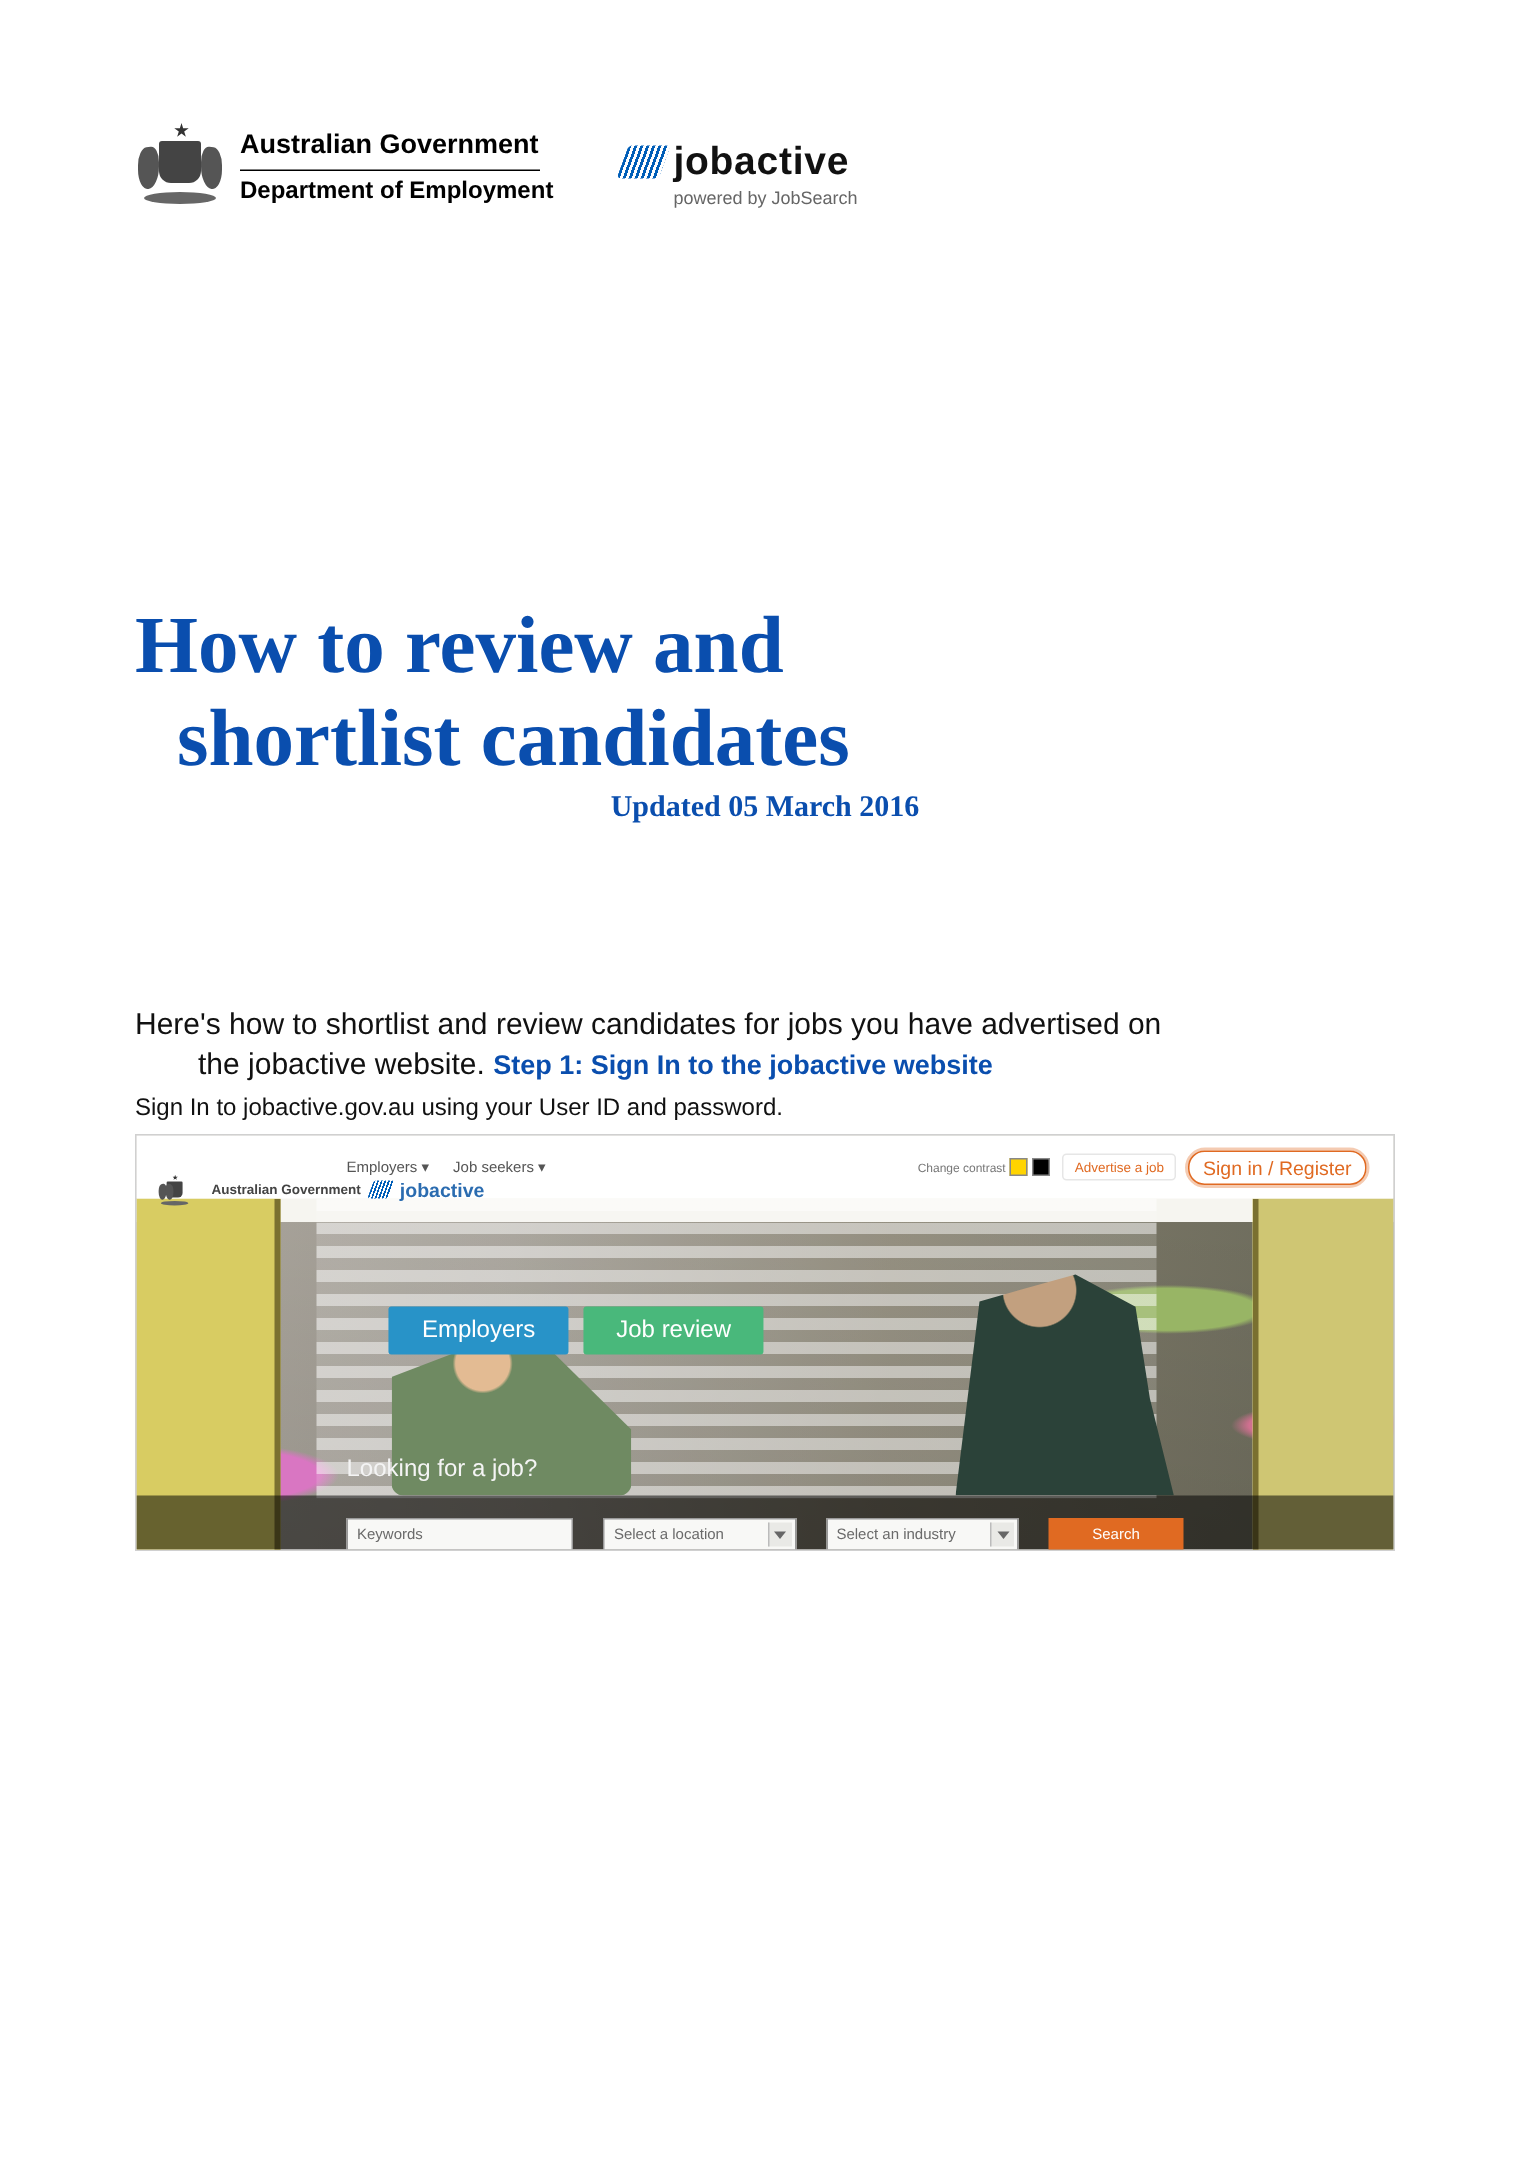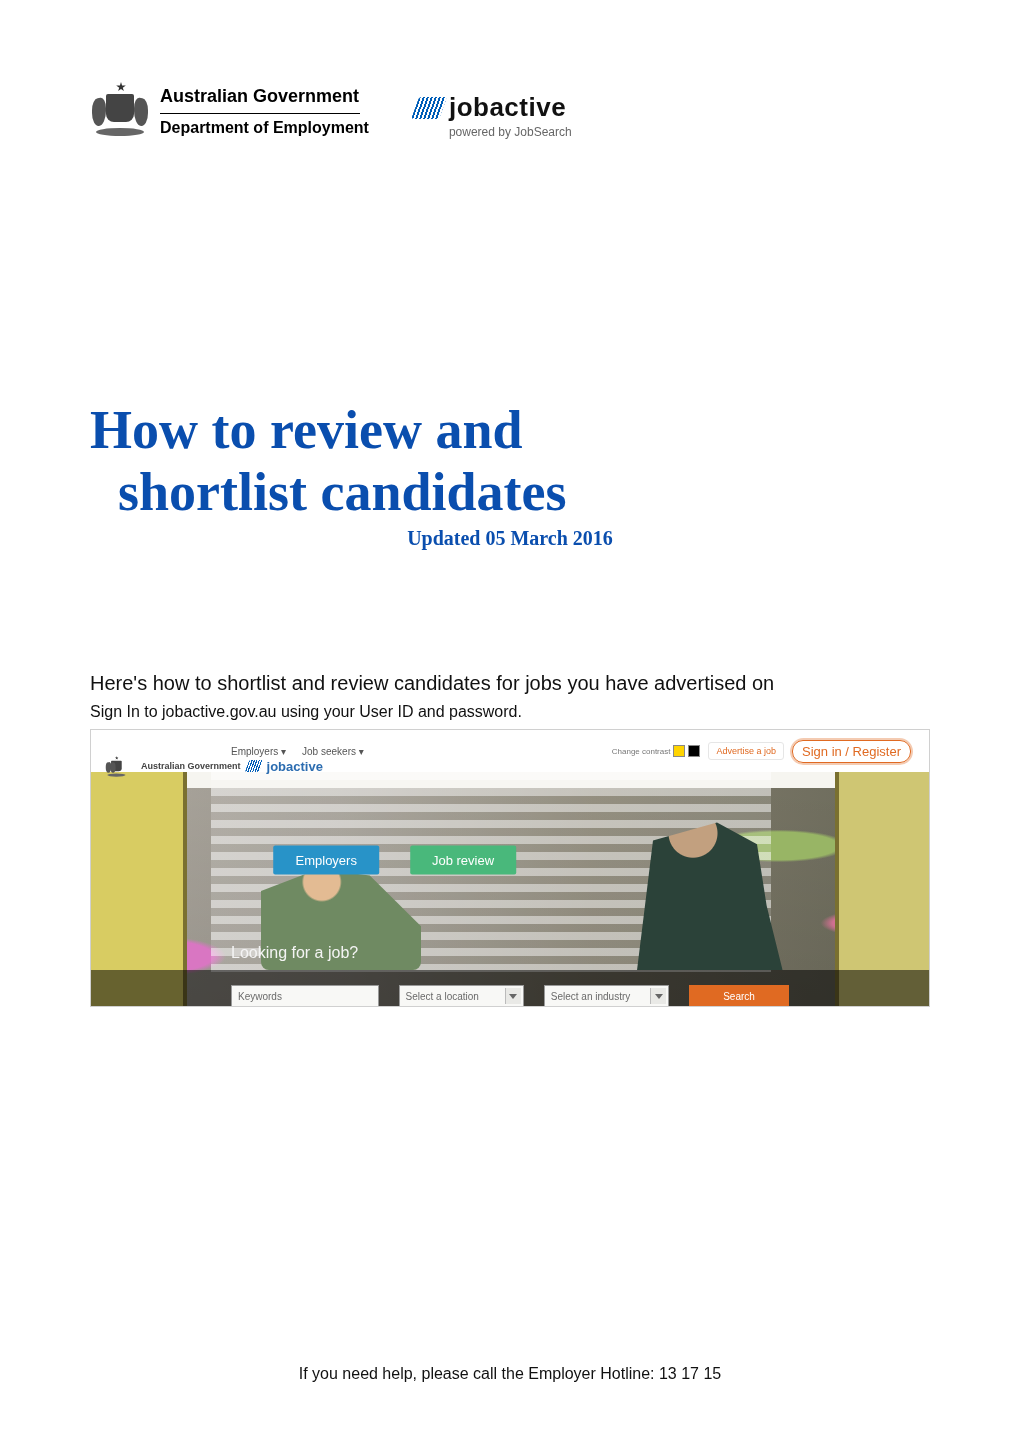--- a/index.html
+++ b/index.html
@@ -57,21 +57,21 @@
   .shot-right { margin-left:auto; display:flex; align-items:center; gap:8px;}
   .contrast-sw { display:flex; gap:3px; align-items:center;}
   .sw { width:12px; height:12px; border:1px solid #888;}
   .sw.y{ background:#ffd400;}
   .sw.b{ background:#000;}
   .top-btn { font-size:9px; color:#e06a22; padding:3px 7px; border:1px solid #e6e6e6; border-radius:3px;}
   .sign-btn { font-size:13px; color:#e06a22; padding:3px 9px; border:1.5px solid #e06a22; border-radius:11px; position:relative;}
   .ring { position:absolute; inset:-3px; border:2px solid #e06a22; border-radius:14px; opacity:.35;}
 
   .shot-hero { position:absolute; left:35%; top:47%; transform:translate(-50%,-50%); display:flex; gap:10px;}
-  .hero-btn { padding:7px 22px; font-size:13px; color:#fff; border-radius:2px;margin-left:21px;}
+  .hero-btn { padding:7px 22px; font-size:16px; color:#fff; border-radius:2px;}
   .hero-emp { background:#2893c8; }
   .hero-js  { background:#49b87b; }
 
   .venetian { position:absolute; left:120px; top:42px; width:560px; height:200px;
      background: repeating-linear-gradient(180deg, rgba(255,255,255,.55) 0 8px, rgba(255,255,255,.15) 8px 16px);}
   .panel-left { position:absolute; left:0; top:42px; width:96px; height:260px; background:#d8cc62;
      box-shadow: inset -4px 0 0 #7a7030;}
   .panel-right { position:absolute; right:0; top:42px; width:94px; height:260px; background:#cfc673;
      box-shadow: inset 4px 0 0 #7a7030;}
   .gent { position:absolute; right:140px; top:60px; width:160px; height:180px;
@@ -85,21 +85,21 @@
      clip-path: polygon(0 28%, 36% 8%, 68% 14%, 100% 60%, 100% 100%, 0 100%);
      border-radius:8px;}
 
   .lfaj { position:absolute; left:140px; bottom:44px; font-size:16px; color:#f4f4f4;}
   .shot-search { position:absolute; left:0; right:0; bottom:0; height:36px; background:rgba(0,0,0,.52);
      display:flex; align-items:center; padding:16px 140px 0 140px; gap:20px;}
   .sfield { flex:1; height:22px; background:#f8f8f6; border:1px solid #999; display:flex; align-items:center; padding:0 6px; font-size:10px; color:#6a6a6a; position:relative;}
   .sfield .dd { position:absolute; right:2px; top:2px; bottom:2px; width:16px; background:#e9e9e6; border-left:1px solid #bbb; display:flex; align-items:center; justify-content:center;}
   .chev{ width:0; height:0; border-left:4px solid transparent;border-right:4px solid transparent;border-top:5px solid #666;}
   .kwfield{ flex:1.2;}
-  .searchbtn { width:100px; height:22px; background:#e06a22; color:#fff; font-size:10px; display:flex; align-items:center; justify-content:center;}
+  .searchbtn { width:90px; height:22px; background:#e06a22; color:#fff; font-size:10px; display:flex; align-items:center; justify-content:center;}
 
   .footer { position:absolute; left:0; right:0; bottom:60px; text-align:center; font-size:16px; color:#111;}
 </style>
 </head>
 <body>
 
 <div class="page">
 
   <div class="logos">
     <div class="gov-logo">
@@ -126,20 +126,24 @@
   </div>
 
   <div class="title">
     <span>How to review and</span><br>
     <span class="title-line2">shortlist candidates</span>
   </div>
   <div class="updated">Updated 05 March 2016</div>
 
   <div class="intro">
     <span>Here's how to shortlist and review candidates for jobs you have advertised on</span><br>
+    <span class="intro-sub">
+      <span>the jobactive website.  </span>
+      <span class="step-label">Step 1: Sign In to the jobactive website</span>
+    </span>
   </div>
   <div class="signin-line">Sign In to jobactive.gov.au using your User ID and password.</div>
 
   <div class="shot">
     <div class="panel-left"></div>
     <div class="panel-right"></div>
     <div class="venetian"></div>
     <div class="gent"></div>
     <div class="young"></div>
 
@@ -192,14 +196,13 @@
       <div class="sfield">
         <span>Select an industry</span>
         <div class="dd">
             <div class="chev"></div>
           </div>
       </div>
       <div class="searchbtn">Search</div>
     </div>
   </div>
 
-  <div class="footer">If you need help, please call the Employer Hotline: 13 17 15</div>
 </div>
 
 </body></html>

